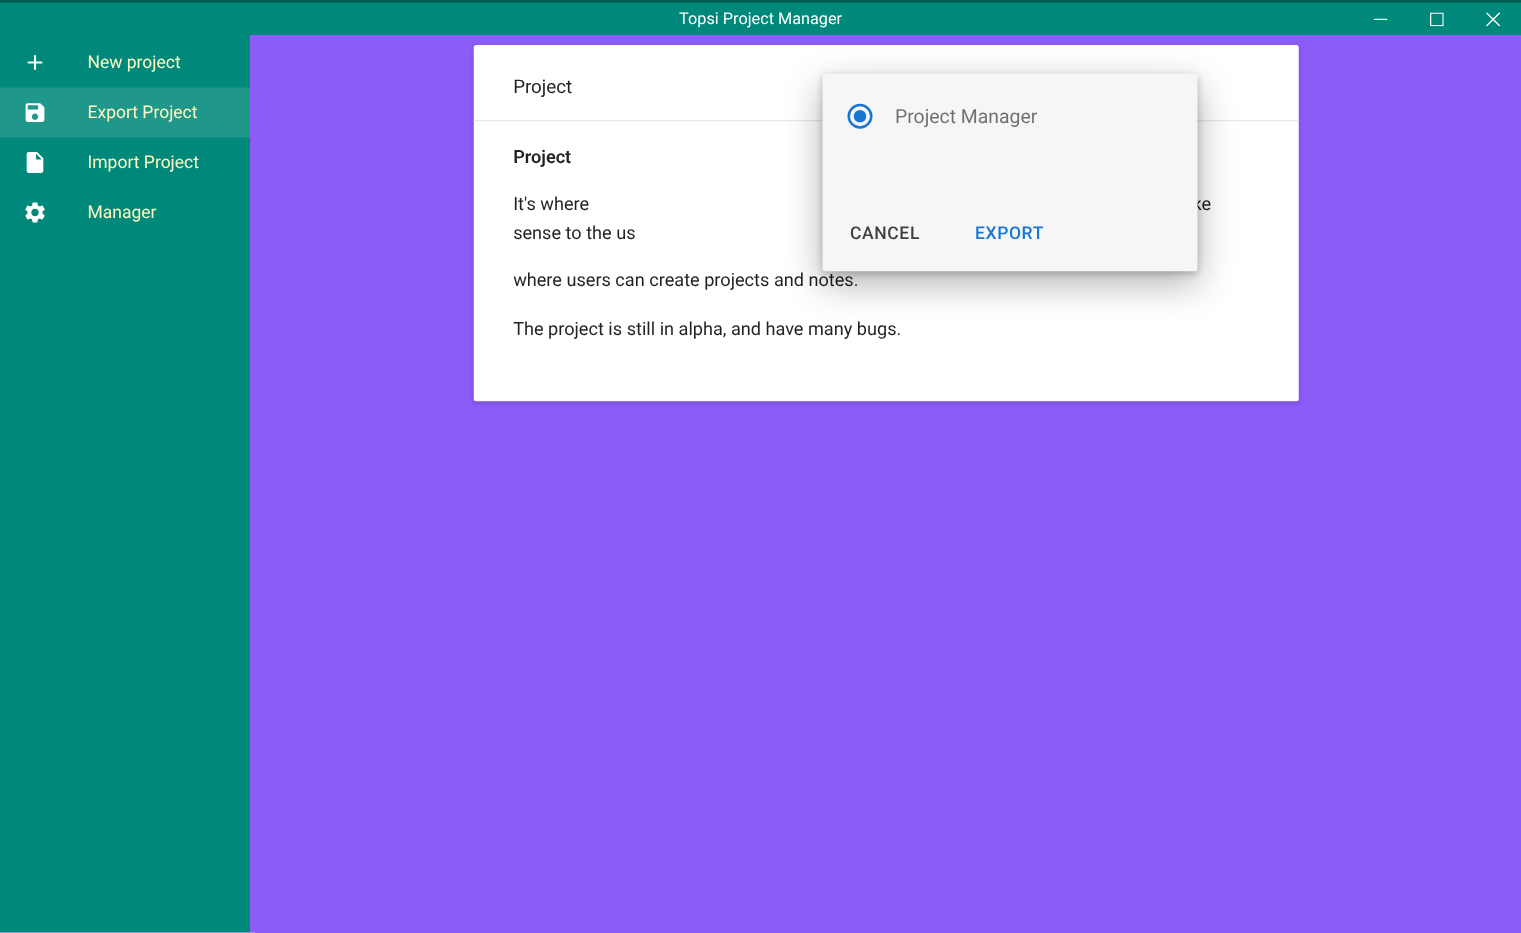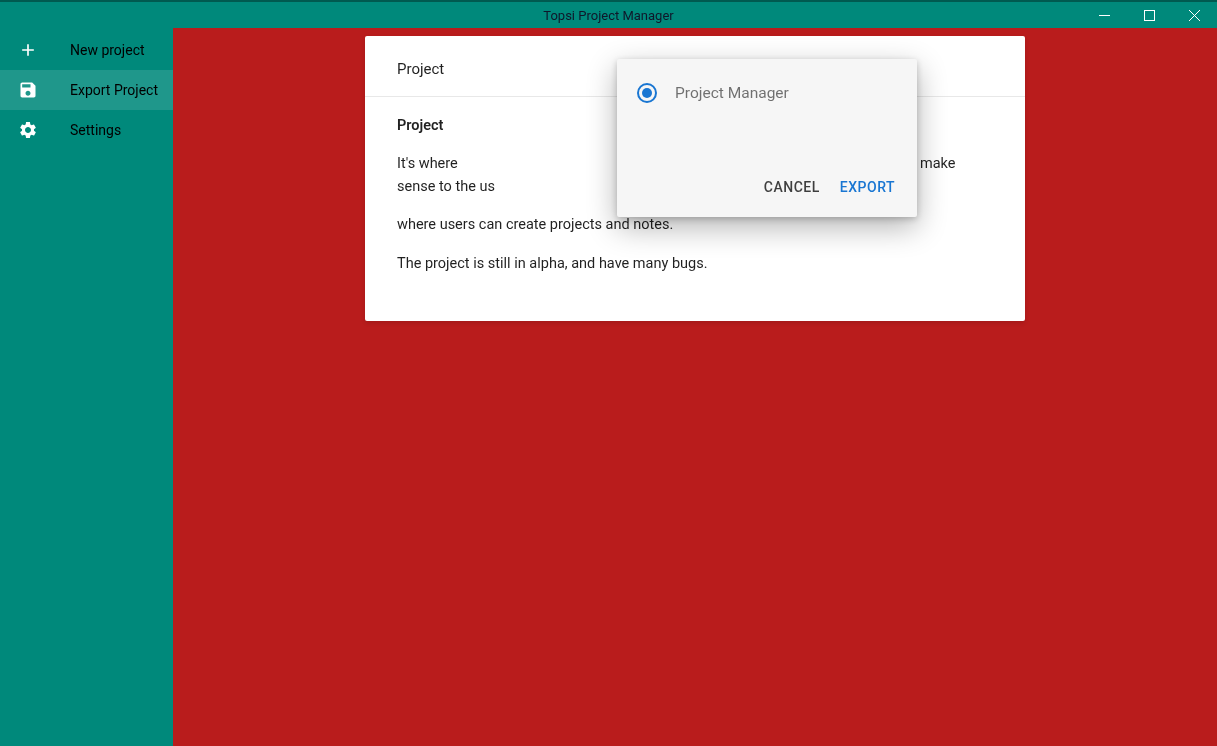--- a/index.html
+++ b/index.html
@@ -1,44 +1,44 @@
 <!DOCTYPE html>
 <html><head>
 <meta charset="utf-8">
 <style>
 * { margin: 0; padding: 0; box-sizing: border-box; font-family: -apple-system, BlinkMacSystemFont, "Segoe UI", Roboto, "Helvetica Neue", Arial, sans-serif; }
 body { width: 1217px; height: 746px; background: #e0e0e0; overflow: hidden; position: relative; }
 
 .titlebar { height: 28px; background: #00897b; display: flex; align-items: center; justify-content: center; position: relative; border-top: 2px solid #005a50; }
-.titlebar-text { color: #0f172a; font-size: 13px; }
+.titlebar-text { color: #ffffff; font-size: 13px; }
 .win-controls { position: absolute; right: 0; top: 0; height: 100%; display: flex; }
 .win-btn { width: 45px; height: 100%; display: flex; align-items: center; justify-content: center; color: #fff; cursor: pointer; }
 .win-btn svg { width: 11px; height: 11px; stroke: #fff; stroke-width: 1; fill: none; }
 
 .app { display: flex; height: calc(100% - 28px); }
 
-.sidebar { width: 173px; background: #00897b; color: #000000; padding-top: 2px; }
+.sidebar { width: 200px; background: #00897b; color: #fef9c3; padding-top: 2px; }
 .side-item { display: flex; align-items: center; height: 40px; padding-left: 16px; cursor: pointer; font-size: 14px; }
 .side-item.active { background: rgba(255,255,255,0.12); }
 .side-icon { width: 24px; height: 24px; display: flex; align-items: center; justify-content: center; margin-right: 30px; }
 .side-icon svg { width: 20px; height: 20px; fill: #fff; }
 
-.main { flex: 1; background: #b91c1c; position: relative; padding-top: 8px; }
+.main { flex: 1; background: #8b5cf6; position: relative; padding-top: 8px; }
 .card { width: 660px; margin: 0 auto; background: #fff; border-radius: 2px; box-shadow: 0 2px 4px rgba(0,0,0,0.12); padding: 0; }
 .card-head { padding: 24px 32px 18px; font-size: 15px; color: rgba(0,0,0,0.87); border-bottom: 1px solid #e8e8e8; }
 .card-body { padding: 18px 32px 30px; font-size: 14.5px; color: rgba(0,0,0,0.87); line-height: 1.55; }
 .card-body p { margin-bottom: 16px; }
 .card-body strong { font-weight: 600; }
 
-.dialog { position: absolute; left: 444px; top: 31px; width: 300px; background: #f6f6f6; border-radius: 2px; box-shadow: 0 10px 30px rgba(0,0,0,0.3), 0 2px 6px rgba(0,0,0,0.2); }
+.dialog { position: absolute; left: 458px; top: 31px; width: 300px; background: #f6f6f6; border-radius: 2px; box-shadow: 0 10px 30px rgba(0,0,0,0.3), 0 2px 6px rgba(0,0,0,0.2); }
 .dialog-body { padding: 24px 20px 10px; display: flex; align-items: center; }
 .radio { width: 20px; height: 20px; border: 2px solid #1976d2; border-radius: 50%; display: flex; align-items: center; justify-content: center; margin-right: 18px; }
 .radio-dot { width: 10px; height: 10px; background: #1976d2; border-radius: 50%; }
 .radio-label { font-size: 15.5px; color: rgba(0,0,0,0.55); }
-.dialog-actions { display: flex; justify-content: flex-end; padding: 8px 12px 14px; gap: 0; margin-top: 50px; }
+.dialog-actions { display: flex; padding: 8px 12px 14px; gap: 24px; margin-top: 50px; }
 .dlg-btn { background: none; border: none; font-size: 14px; font-weight: 500; letter-spacing: 0.5px; padding: 8px 10px; cursor: pointer; text-transform: uppercase; }
 .dlg-btn.cancel { color: rgba(0,0,0,0.75); }
 .dlg-btn.primary { color: #1976d2; }
 </style>
 </head>
 <body>
 
 <div class="titlebar">
   <span class="titlebar-text">Topsi Project Manager</span>
   <div class="win-controls">
@@ -75,24 +75,32 @@
       <span class="side-icon">
         <svg viewBox="0 0 24 24">
             <path d="M17 3H5c-1.1 0-2 .9-2 2v14c0 1.1.9 2 2 2h14c1.1 0 2-.9 2-2V7l-4-4zm-5 16c-1.66 0-3-1.34-3-3s1.34-3 3-3 3 1.34 3 3-1.34 3-3 3zm3-10H5V5h10v4z"></path>
           </svg>
       </span>
       <span>Export Project</span>
     </div>
     <div class="side-item">
       <span class="side-icon">
         <svg viewBox="0 0 24 24">
+            <path d="M6 2c-1.1 0-2 .9-2 2v16c0 1.1.9 2 2 2h12c1.1 0 2-.9 2-2V8l-6-6H6zm7 7V3.5L18.5 9H13z"></path>
+          </svg>
+      </span>
+      <span>Import Project</span>
+    </div>
+    <div class="side-item">
+      <span class="side-icon">
+        <svg viewBox="0 0 24 24">
             <path d="M19.14 12.94c.04-.3.06-.61.06-.94 0-.32-.02-.64-.07-.94l2.03-1.58c.18-.14.23-.41.12-.61l-1.92-3.32c-.12-.22-.37-.29-.59-.22l-2.39.96c-.5-.38-1.03-.7-1.62-.94l-.36-2.54c-.04-.24-.24-.41-.48-.41h-3.84c-.24 0-.43.17-.47.41l-.36 2.54c-.59.24-1.13.57-1.62.94l-2.39-.96c-.22-.08-.47 0-.59.22L2.74 8.87c-.12.21-.08.47.12.61l2.03 1.58c-.05.3-.09.63-.09.94s.02.64.07.94l-2.03 1.58c-.18.14-.23.41-.12.61l1.92 3.32c.12.22.37.29.59.22l2.39-.96c.5.38 1.03.7 1.62.94l.36 2.54c.05.24.24.41.48.41h3.84c.24 0 .44-.17.47-.41l.36-2.54c.59-.24 1.13-.56 1.62-.94l2.39.96c.22.08.47 0 .59-.22l1.92-3.32c.12-.22.07-.47-.12-.61l-2.01-1.58zM12 15.6c-1.98 0-3.6-1.62-3.6-3.6s1.62-3.6 3.6-3.6 3.6 1.62 3.6 3.6-1.62 3.6-3.6 3.6z"></path>
           </svg>
       </span>
-      <span>Settings</span>
+      <span>Manager</span>
     </div>
   </div>
 
   <div class="main">
     <div class="card">
       <div class="card-head">
         <span>Project </span>
       </div>
       <div class="card-body">
         <p><strong>Project </strong><span style="visibility:hidden">hidden text covered by modal placeholder area filler filler filler filler </span><span>e.</span></p>

